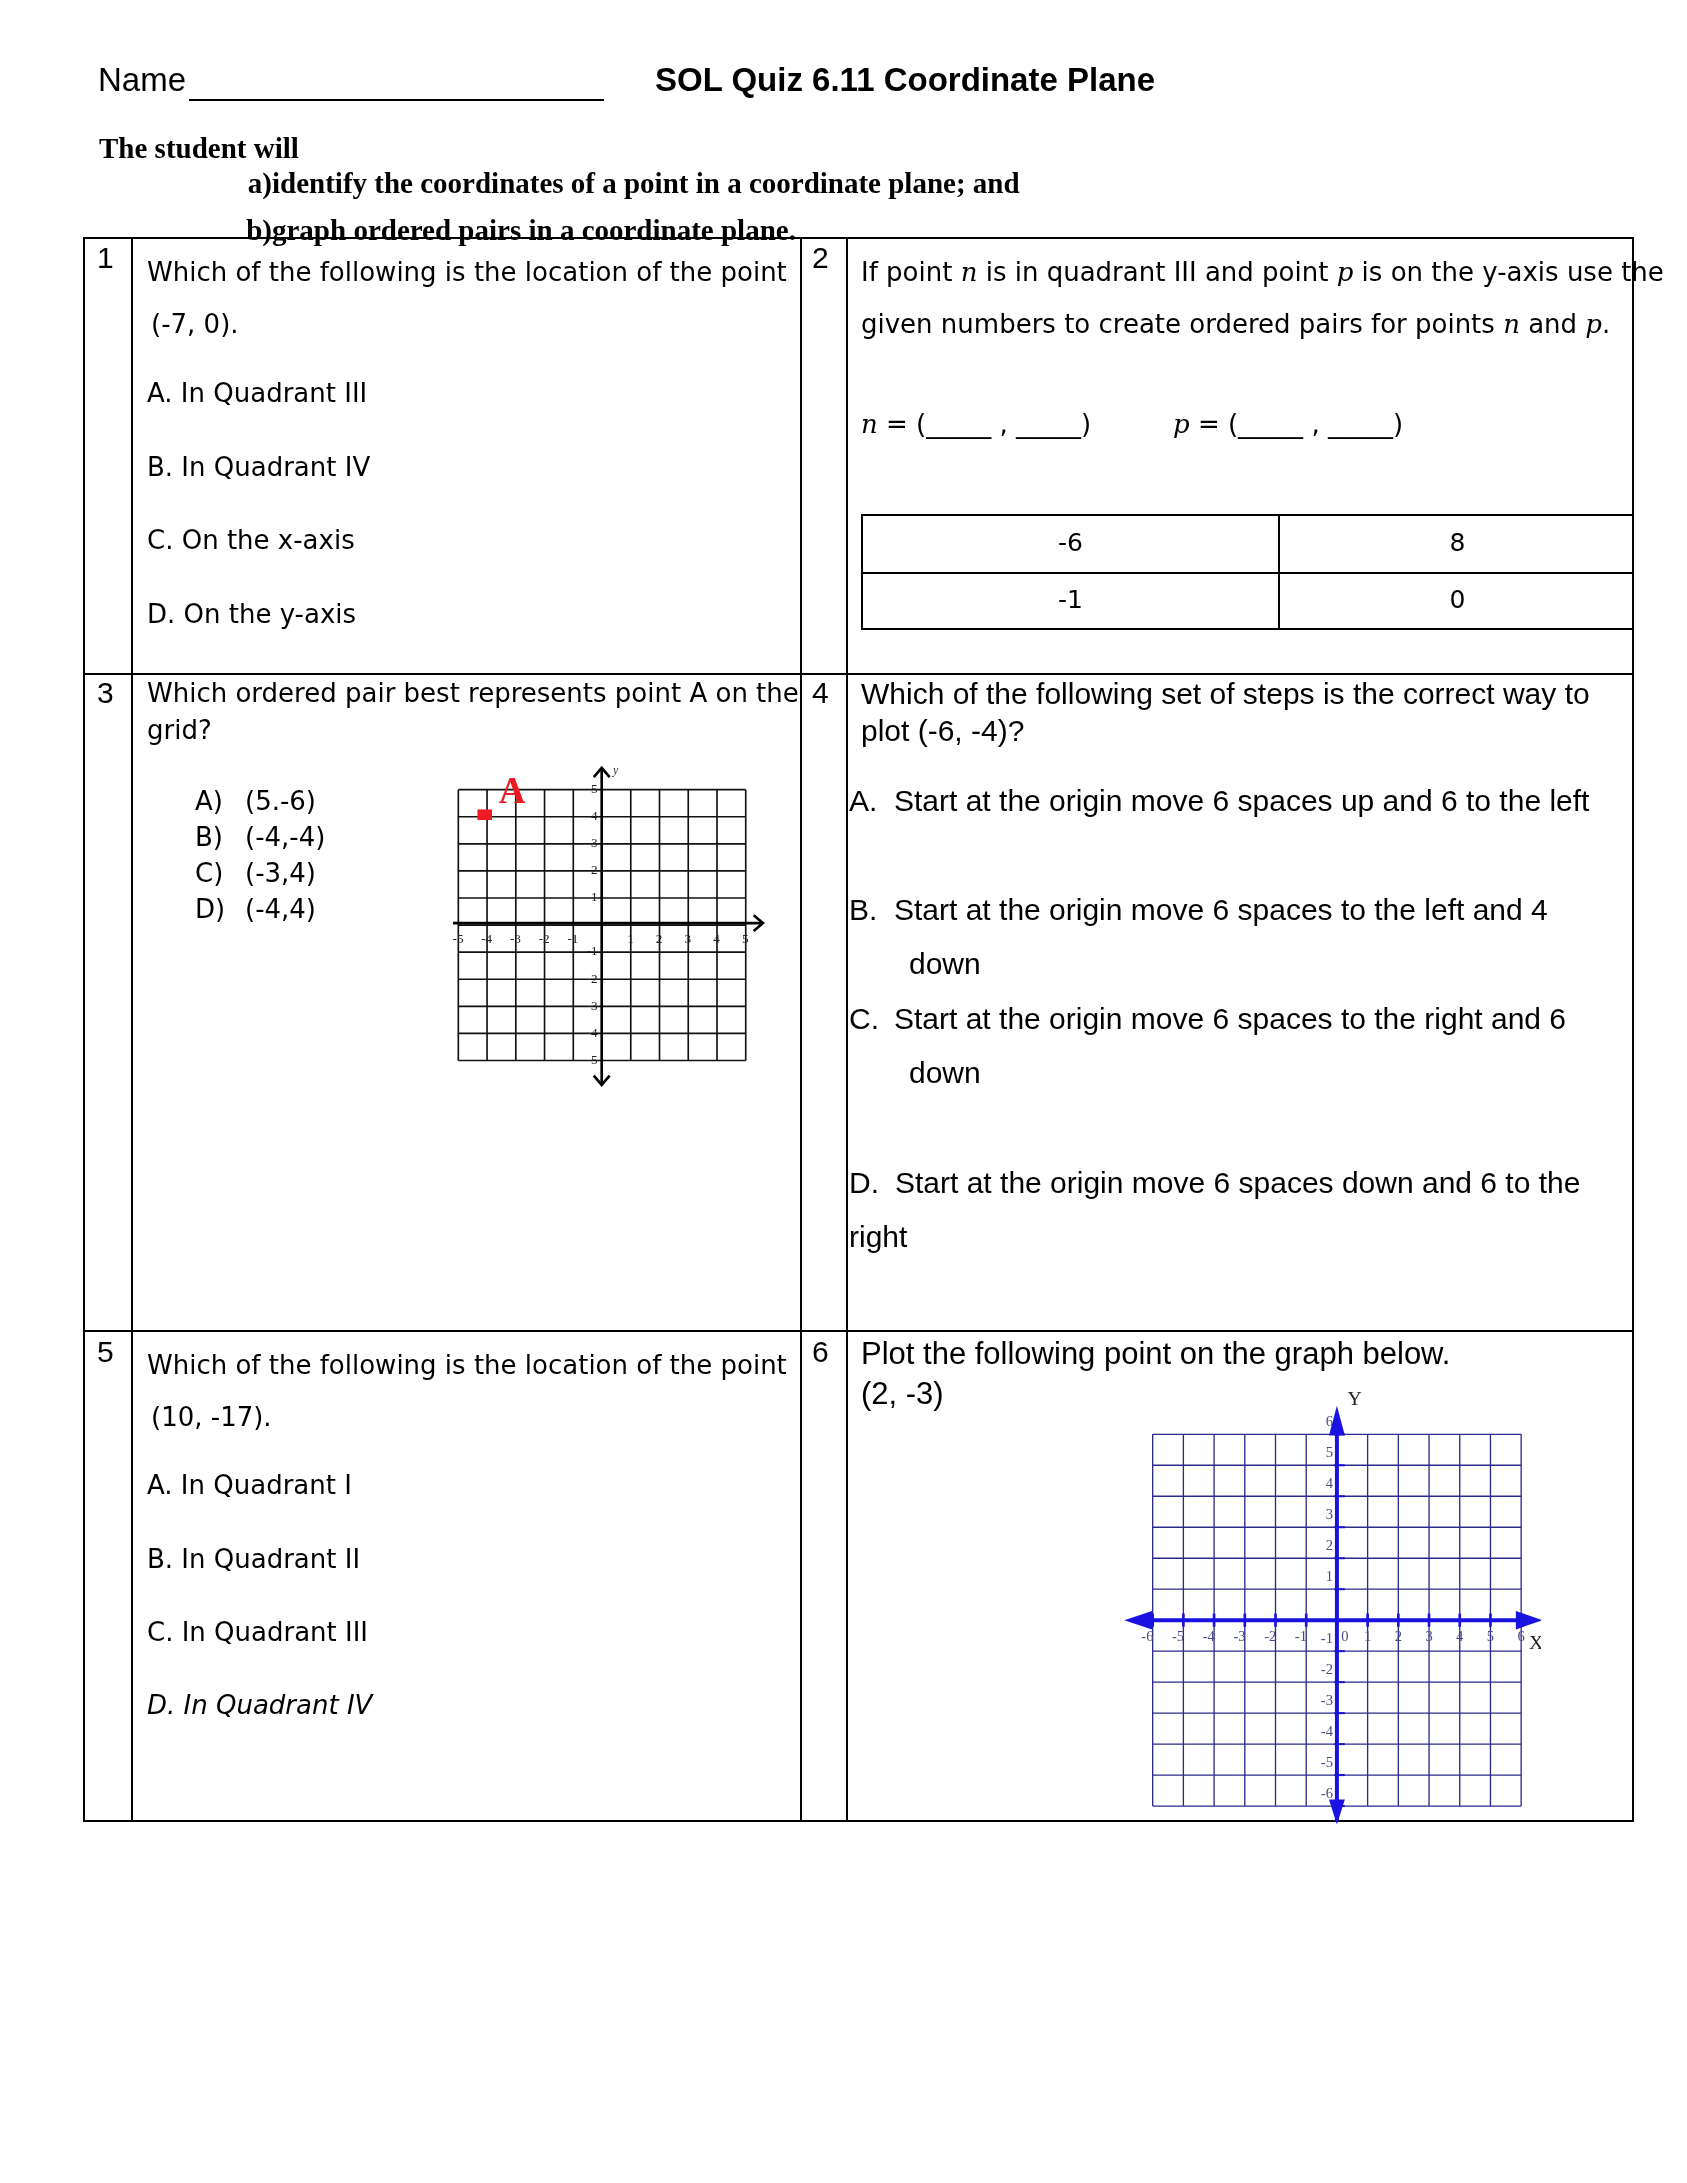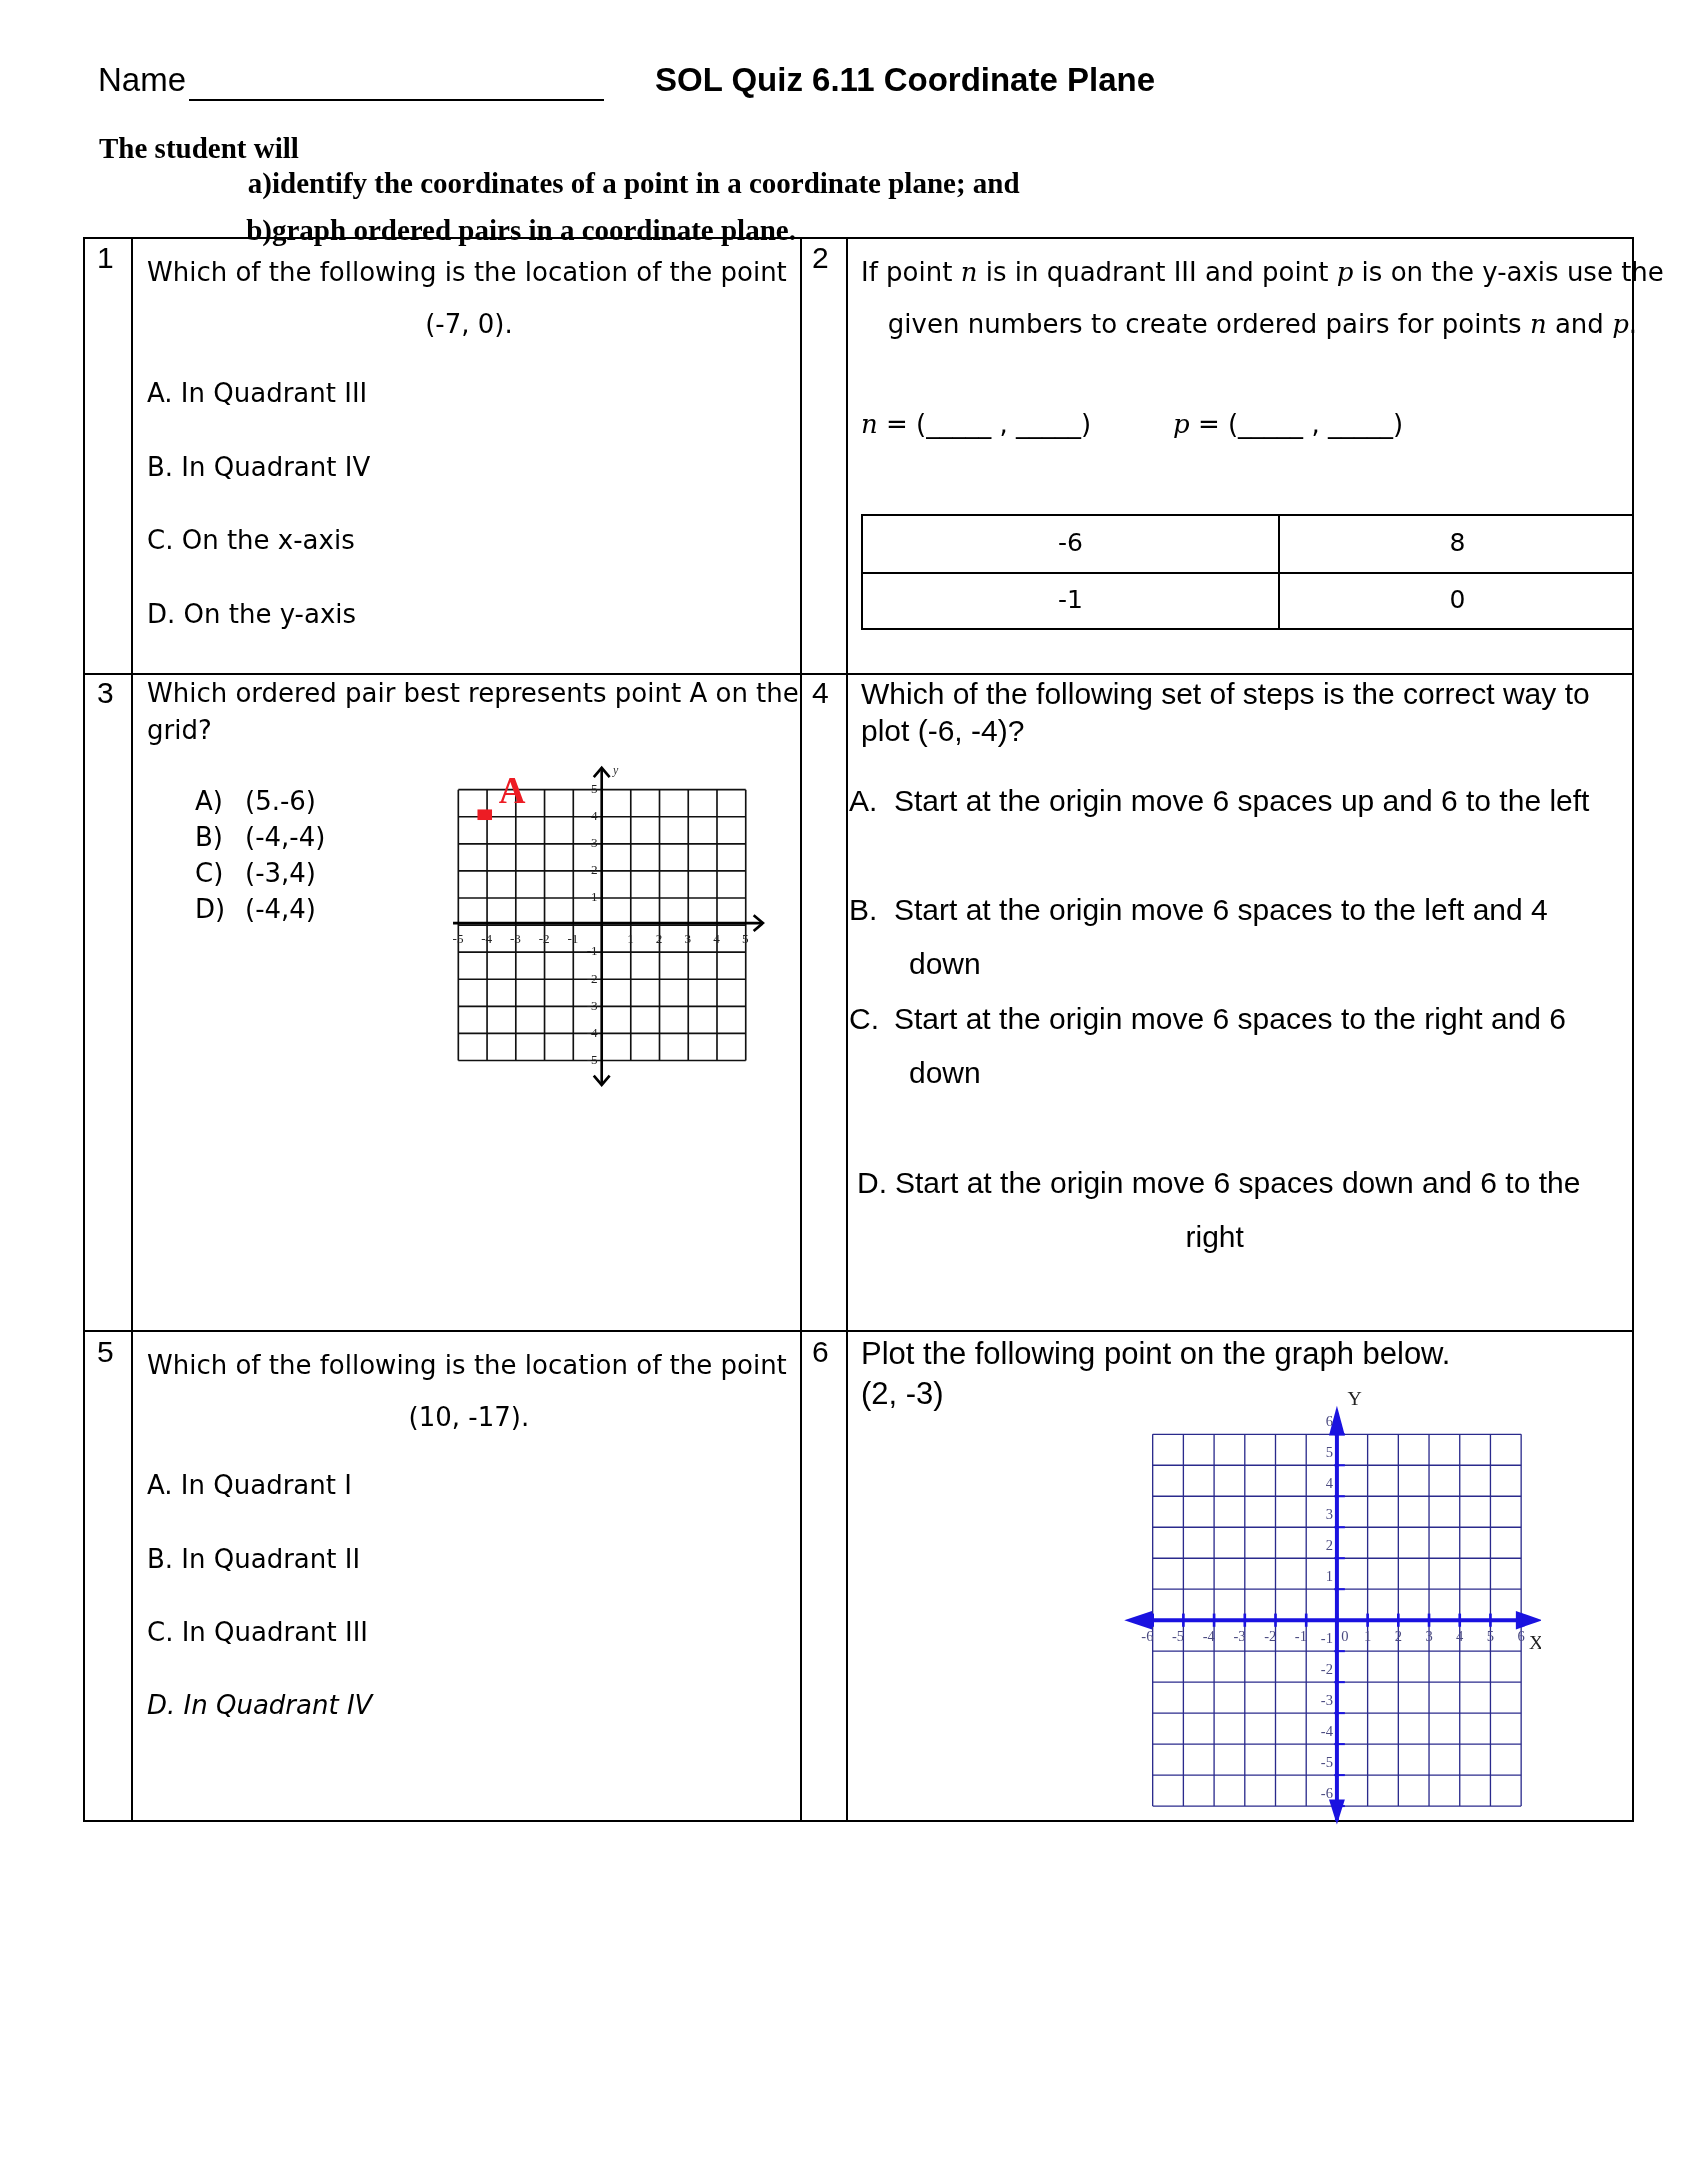--- a/index.html
+++ b/index.html
@@ -18,21 +18,21 @@
   .objective .lbl { display:inline-block; width:48px; }
   #obj-a { top:167px; }
   #obj-b { top:202px;margin-top:12px; }
 
   
   #quiz-table { left:83px; top:237px; width:1551px; height:1585px; border:2px solid #000; box-sizing:border-box; }
   .hline { position:absolute; left:0; right:0; height:0; border-top:2px solid #000; }
   .vline { position:absolute; top:0; bottom:0; width:0; border-left:2px solid #000; }
 
   .qnum { position:absolute; font-family:"Liberation Sans", sans-serif; font-size:30px; }
-  .qtext { position:absolute; font-size:26.5px; line-height:52px;text-align:center; }
+  .qtext { position:absolute; font-size:26.5px; line-height:52px; }
   .qtext.cal { font-size:26px; }
   .opt { position:absolute; font-size:26px; font-family:"DejaVu Sans", sans-serif; }
   .arial-q { position:absolute; font-family:"Liberation Sans", sans-serif; font-size:30px; line-height:37px; }
   .arial-opt { position:absolute; font-family:"Liberation Sans", sans-serif; font-size:30px; line-height:54px; }
   .ital { font-family:"DejaVu Serif", serif; font-style:italic; }
 
   
   #pairs-table { left:861px; top:514px; width:772px; height:116px; border:2px solid #000; border-right:none; box-sizing:border-box; }
   .pcell { position:absolute; font-family:"DejaVu Sans", sans-serif; font-size:25px; text-align:center; }
 
@@ -162,21 +162,21 @@
   <div><span style="display:inline-block;width:45px">A.</span><span>Start at the origin move 6 spaces up and 6 to the left</span></div>
 </div>
 <div class="arial-opt" style="left:849px;top:883px;">
   <div><span style="display:inline-block;width:45px">B.</span><span>Start at the origin move 6 spaces to the left and 4</span></div>
   <div style="padding-left:60px">down</div>
 </div>
 <div class="arial-opt" style="left:849px;top:992px;">
   <div><span style="display:inline-block;width:45px">C.</span><span>Start at the origin move 6 spaces to the right and 6</span></div>
   <div style="padding-left:60px">down</div>
 </div>
-<div class="arial-opt" style="left:849px;top:1156px;text-align:center;">
+<div class="arial-opt" style="left:849px;top:1156px;">
   <div><span style="display:inline-block;width:46px">D.</span><span>Start at the origin move 6 spaces down and 6 to the</span></div>
   <div style="">right</div>
 </div>
 
 <div class="qnum" style="left:97px;top:1335px;">5</div>
 <div class="qtext cal" style="left:147px;top:1339px;">
   <div>Which of the following is the location of the point</div>
   <div style="padding-left:4px">(10, -17).</div>
 </div>
 <div class="opt" style="left:147px;top:1470px;">A.  In Quadrant I</div>

